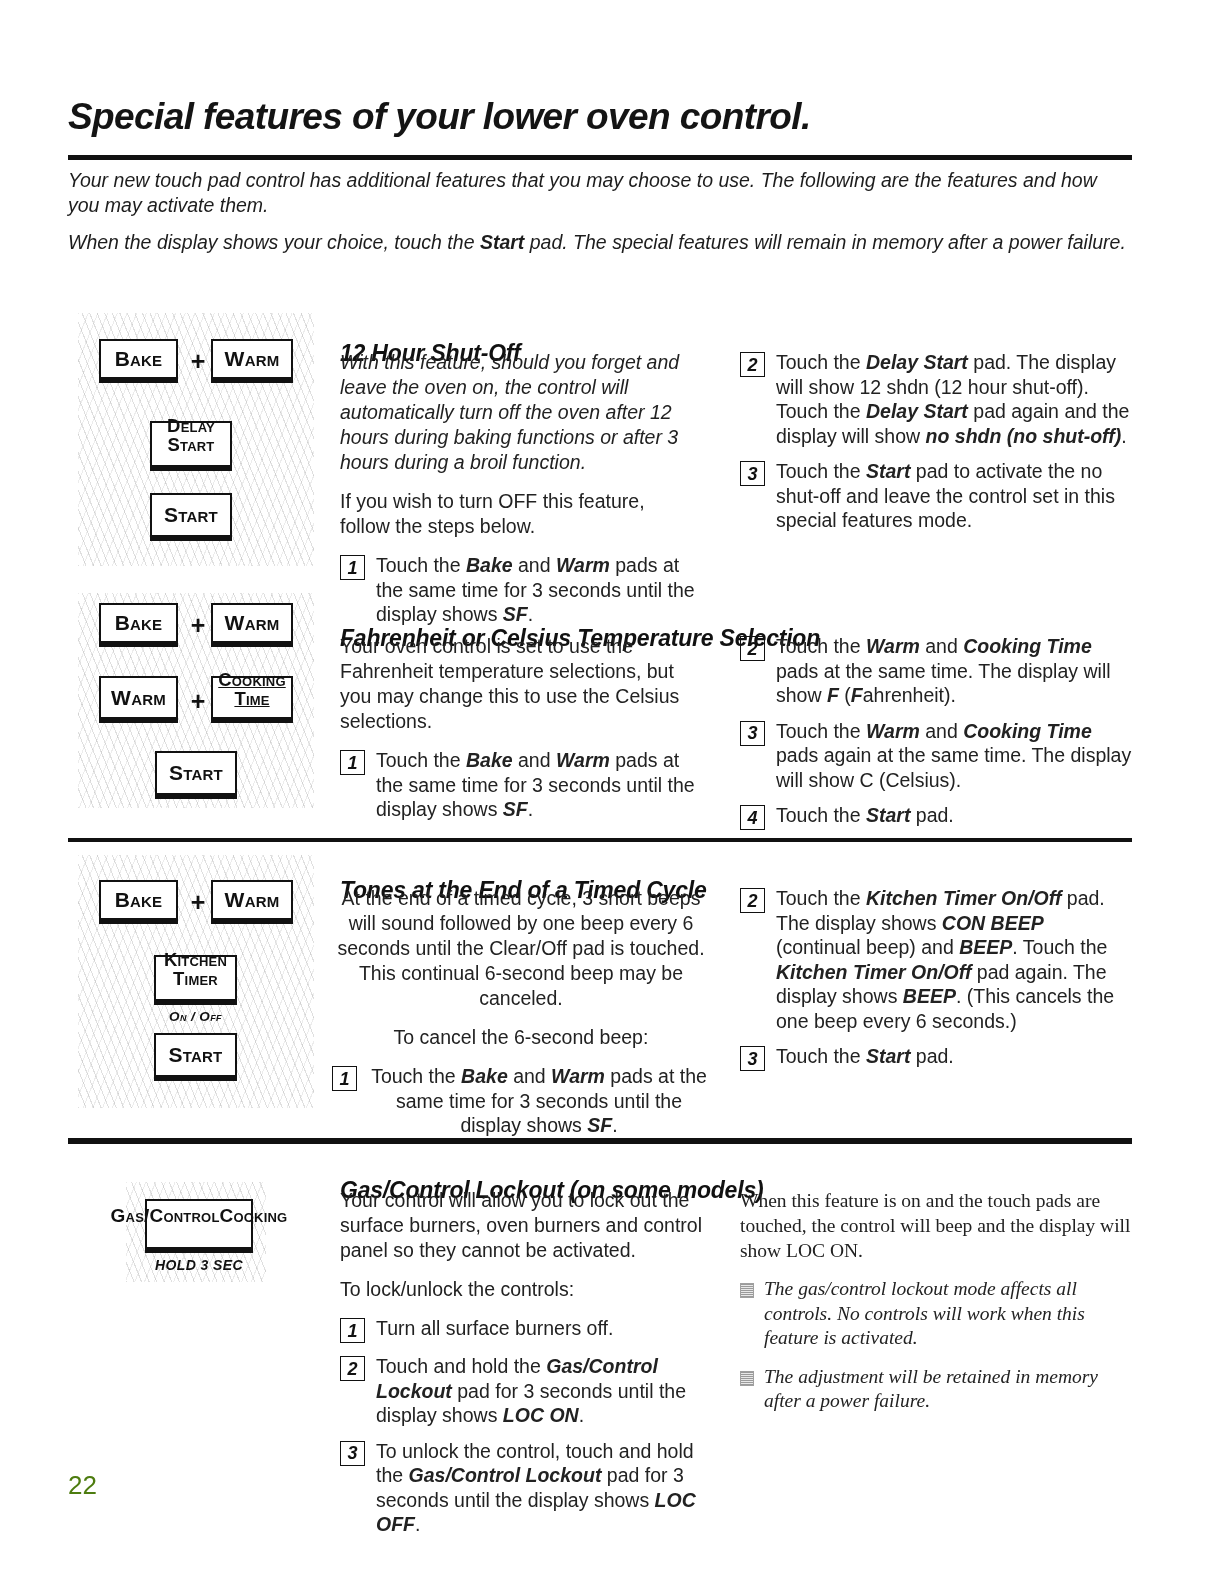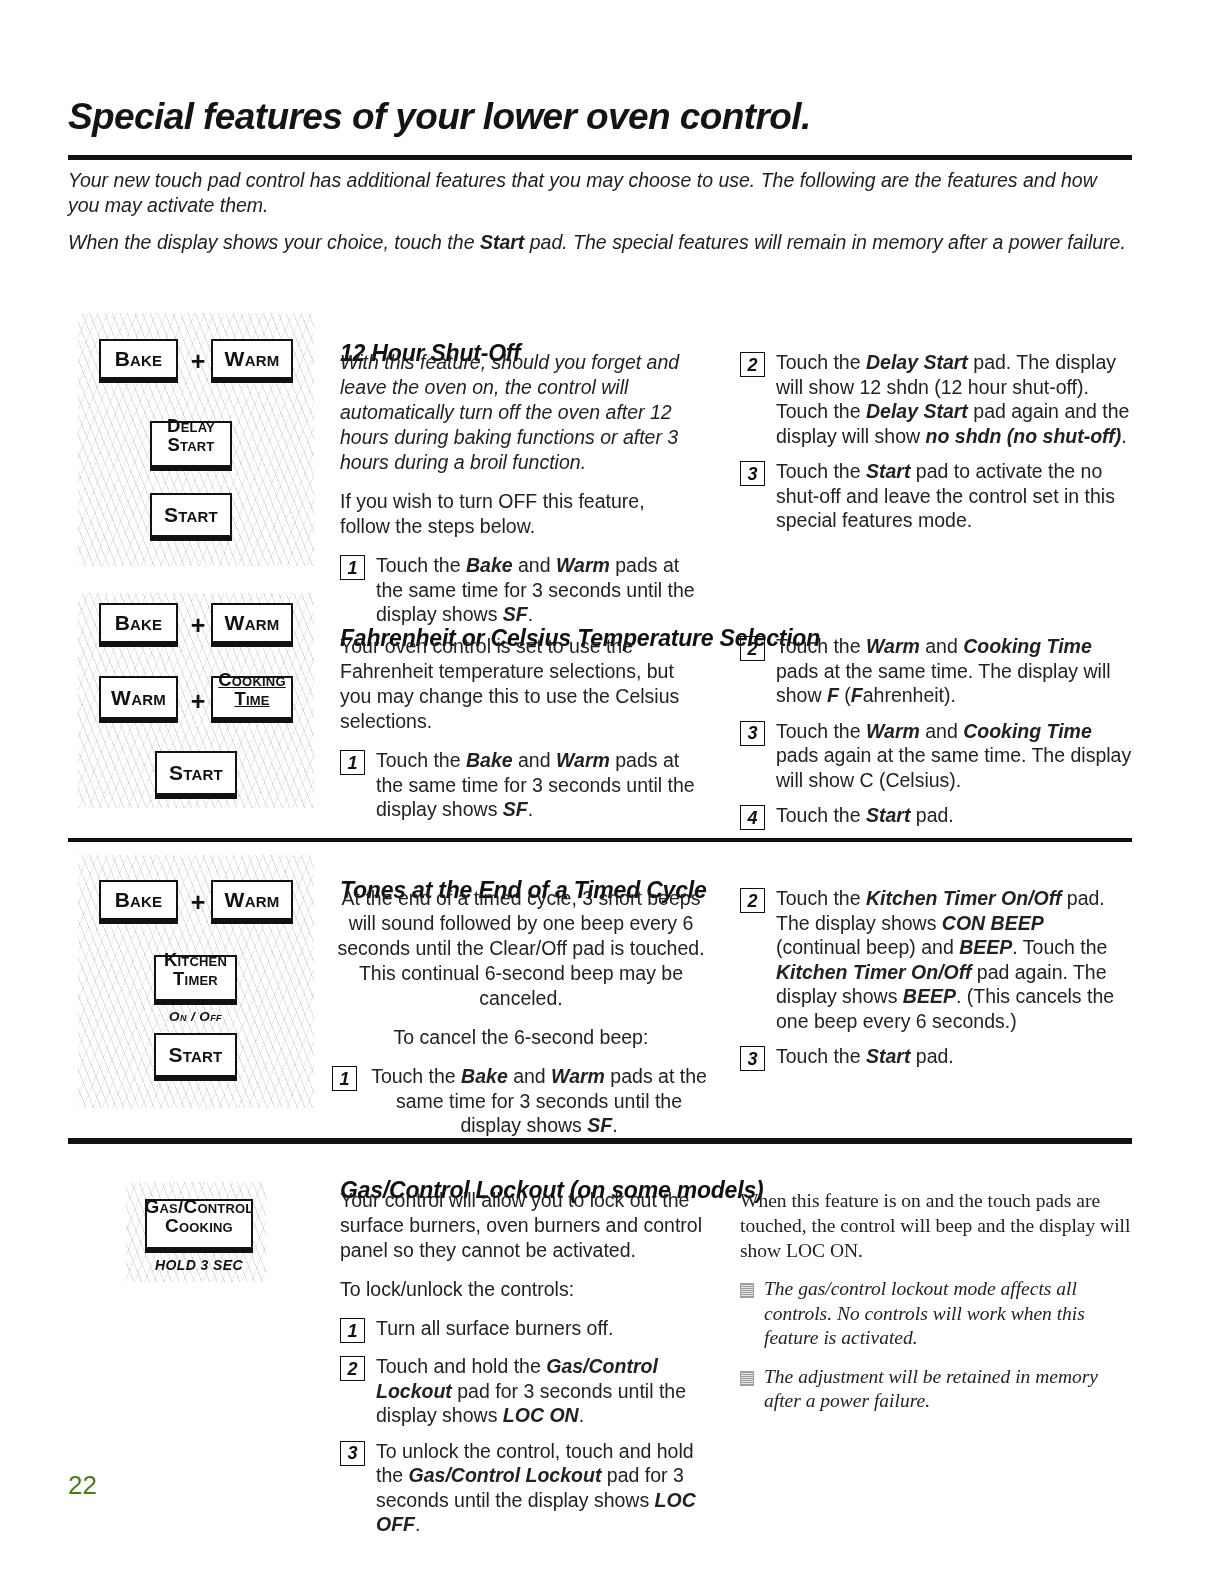--- a/index.html
+++ b/index.html
@@ -245,21 +245,21 @@
       </div>
     </div>
   </div>
 
   <div class="rule" style="left:68px;top:1138px;width:1064px;height:6px;"></div>
 
   <div class="sec" style="left:0;top:0;">
 
     <div class="pads" style="left:126px;top:1182px;">
       <div class="pad-bg" style="width:140px;height:100px;"></div>
-      <div class="btn two-line" style="left:19px;top:17px;width:108px;height:54px;flex-direction:column;font-size:19px;">
+      <div class="btn two-line" style="left:19px;top:17px;width:108px;height:54px;flex-direction:row;font-size:19px;">
         <span>Gas/Control</span>
         <span>Cooking</span>
       </div>
       <div class="sublabel plain" style="left:19px;top:75px;width:108px;">HOLD 3 SEC</div>
     </div>
 
     <div class="sec-title" style="left:340px;top:1152px;">Gas/Control Lockout (on some models)</div>
 
     <div class="col" style="left:340px;top:1188px;width:378px;">
       <p>Your control will allow you to lock out the surface burners, oven burners and control panel so they cannot be activated.</p>

